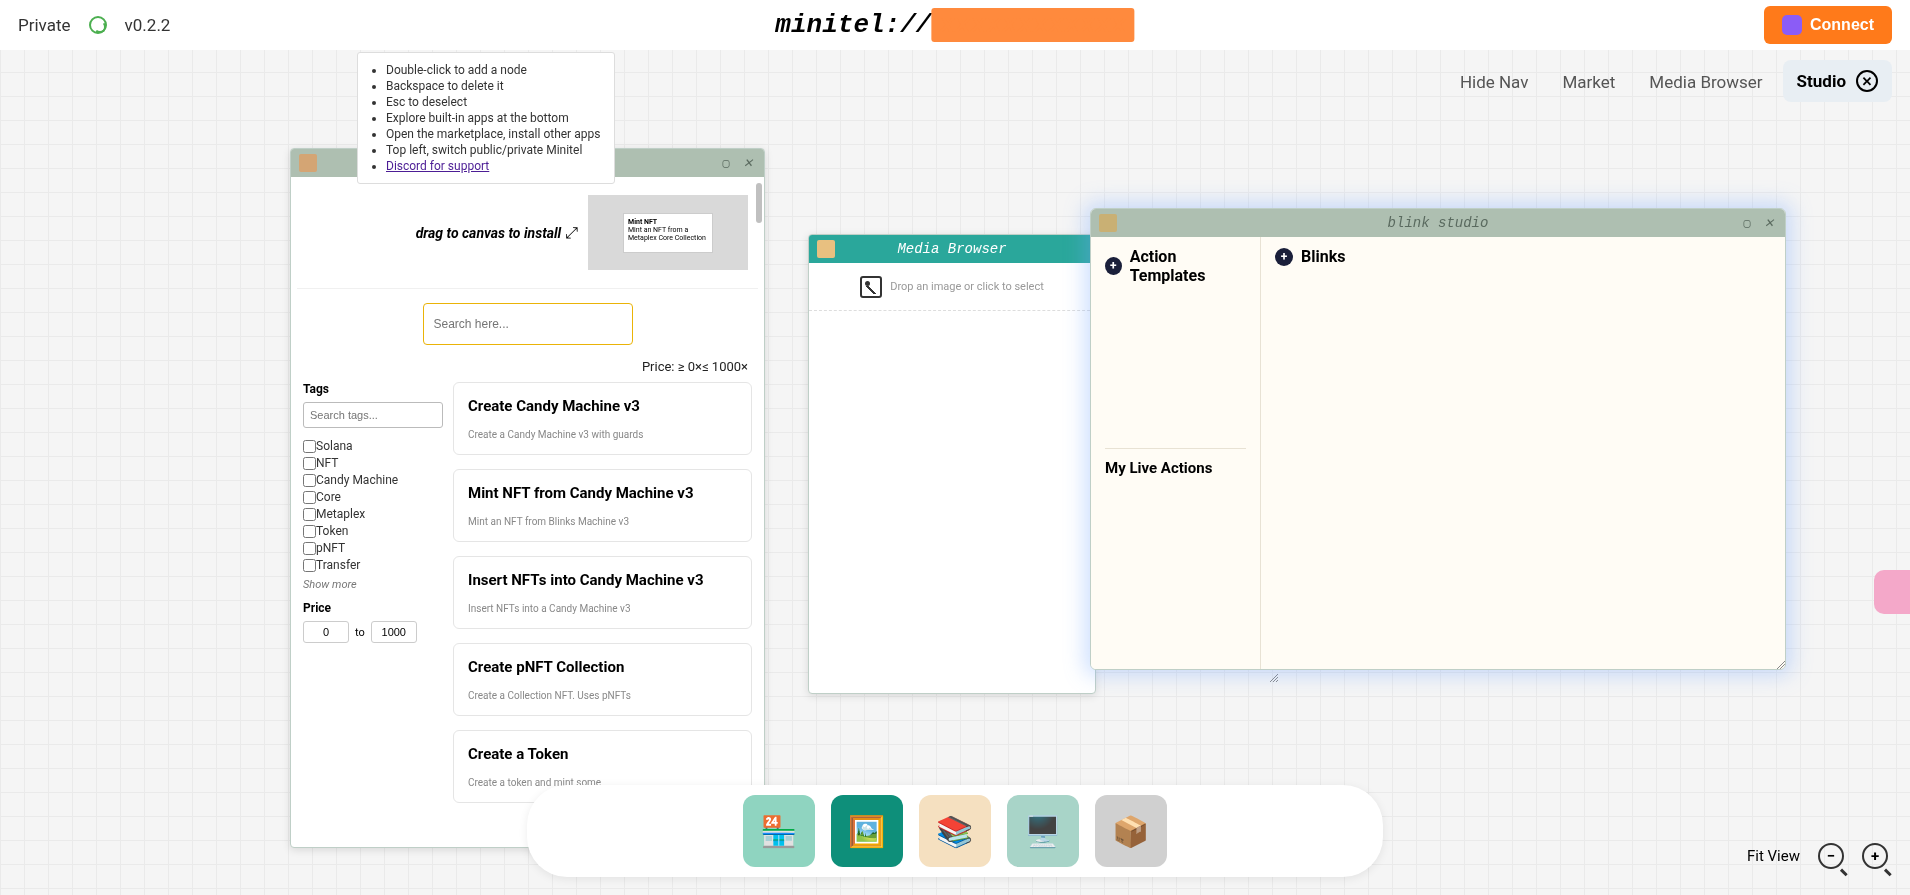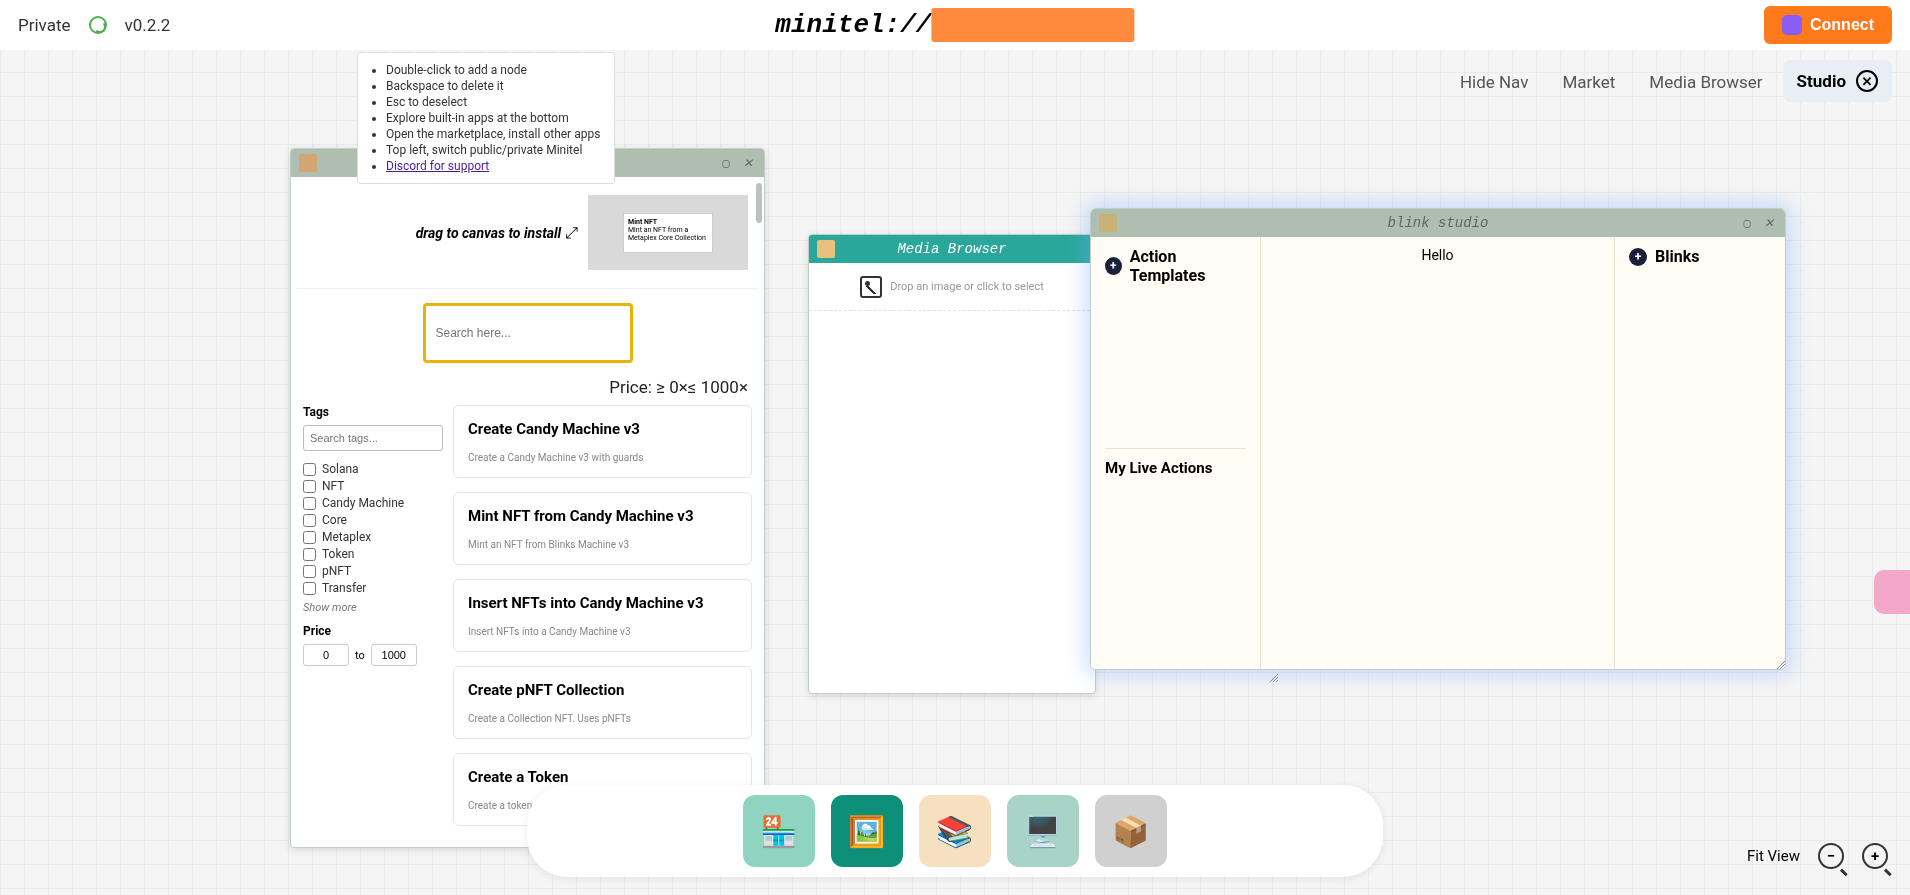--- a/index.html
+++ b/index.html
@@ -60,27 +60,27 @@
 
 .market-window{left:290px;top:148px;width:475px;height:700px;z-index:20;}
 .market-body{flex:1;overflow:hidden;padding:0 6px 6px 6px;position:relative;}
 .market-scroll{overflow:auto;height:100%;}
 .market-drag-row{display:flex;align-items:center;gap:10px;padding:18px 10px;border-bottom:1px solid #f0f0f0;}
 .drag-label{font-style:italic;font-weight:700;font-size:14px;}
 .drag-icon{font-size:16px;}
 .drag-preview{width:160px;height:75px;background:#d9d9d9;display:flex;align-items:center;justify-content:center;}
 .drag-preview-inner{width:90px;height:40px;background:#fff;border:1px solid #ccc;font-size:7px;padding:4px;}
 .market-search-wrap{padding:14px 0;text-align:center;}
-.market-search{width:210px;padding:20px 10px;border:3px solid #eab308;border-radius:4px;font-size:12px;}
-.price-line{text-align:right;font-size:17px;color:#222;padding:0 10px 8px;}
+.market-search{width:210px;padding:13px 10px;border:1px solid #eab308;border-radius:4px;font-size:12px;}
+.price-line{text-align:right;font-size:13px;color:#222;padding:0 10px 8px;}
 .market-columns{display:flex;gap:10px;padding:0 6px;}
 .market-side{width:140px;font-size:12px;}
 .market-side h4{font-size:12px;margin-bottom:6px;font-weight:700;}
 .tag-search{width:100%;padding:6px;border:1px solid #bbb;border-radius:3px;font-size:11px;margin-bottom:8px;}
-.tag-row{display:flex;align-items:center;gap:6px;margin:3px 0;font-size:12px;color:#333;}
+.tag-row{display:flex;align-items:center;margin:3px 0;font-size:12px;color:#333;}
 .tag-row input{margin:0;}
 .show-more{color:#777;font-style:italic;font-size:11px;margin-top:6px;cursor:pointer;}
 .price-inputs{display:flex;align-items:center;gap:6px;margin-top:4px;font-size:11px;}
 .price-inputs input{width:46px;padding:4px;border:1px solid #ccc;border-radius:3px;text-align:center;font-size:11px;}
 .market-cards{flex:1;display:flex;flex-direction:column;gap:14px;}
 .mcard{border:1px solid #e5e5e5;border-radius:6px;padding:14px;}
 .mcard h3{font-size:15px;font-weight:700;margin-bottom:14px;}
 .mcard p{font-size:10px;color:#888;}
 
 
@@ -295,23 +295,20 @@
   <div class="studio-body">
     <div class="studio-col split">
       <div class="half">
         <div class="studio-head">
           <span class="plus-badge">+</span>
           <span>Action Templates</span>
         </div>
       </div>
       <div class="half">My Live Actions</div>
     </div>
-    <div class="studio-center">
-      <span>Hello</span>
-    </div>
     <div class="studio-col">
       <div class="studio-head">
         <span class="plus-badge">+</span>
         <span>Blinks</span>
       </div>
     </div>
   </div>
   <span class="resize-handle br">
     <svg width="12" height="12">
         <path d="M2 10 L10 2 M5 10 L10 5 M8 10 L10 8" stroke="#888" stroke-width="1" fill="none"></path>

